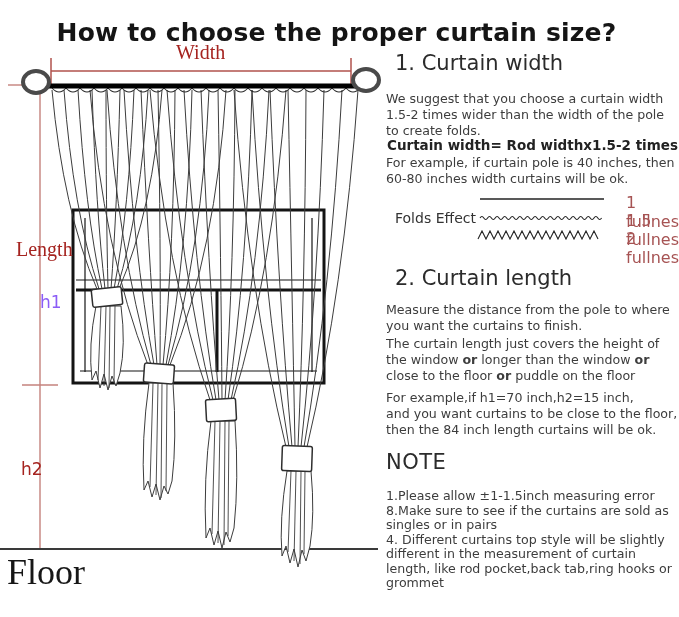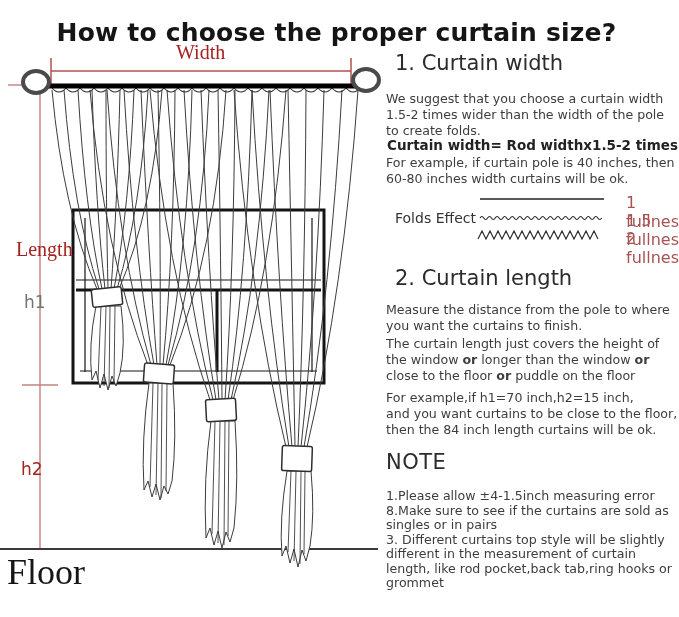--- a/index.html
+++ b/index.html
@@ -10,21 +10,21 @@
   .title{
     position:absolute;top:1px;left:0;width:673px;text-align:center;
     font-size:25px;color:#151515;letter-spacing:.2px;
   }
   
   .diagram-svg{position:absolute;left:0;top:40px;}
   .lbl{position:absolute;white-space:nowrap;}
   .red-serif{font-family:"Liberation Serif","DejaVu Serif",serif;color:#a5231f;}
   .lbl-width{left:176px;top:41px;font-size:20px;}
   .lbl-length{left:16px;top:238px;font-size:20px;}
-  .lbl-h1{left:24px;top:292px;font-size:17px;color:#737373;}
+  .lbl-h1{left:40px;top:292px;font-size:17px;color:#8b5cf6;}
   .lbl-h2{left:21px;top:459px;font-size:17px;color:#a5231f;}
   .lbl-floor{left:7px;top:551px;font-size:36px;color:#161616;
     font-family:"Liberation Serif","DejaVu Serif",serif;}
   
   .blk{position:absolute;left:386px;width:293px;}
   .h-sec{font-size:21px;color:#2b2b2b;margin:0;font-weight:normal;padding-left:9px;}
   .h-sec1{top:51px;}
   .h-sec2{top:266px;}
   .body-p{font-size:12.6px;line-height:16px;margin:0;color:#3d3d3d;}
   .p1{top:91px;}
@@ -138,18 +138,18 @@
   <p class="blk body-p p4"><span>The curtain length just covers the height of the window </span><strong>or</strong><span> longer than the window </span><strong>or</strong><span> close to the floor </span><strong>or</strong><span> puddle on the floor</span></p>
   <p class="blk body-p p3">Measure the distance from the pole to where you want the curtains to finish.</p>
   <p class="blk body-p p5">
     <span>For example,if h1=70 inch,h2=15 inch,</span>
     <span>and you want curtains to be close to the floor,</span>
     <span>then the 84 inch length curtains will be ok.</span>
   </p>
 
   <h2 class="blk note-h">NOTE</h2>
   <div class="blk notes">
-    <div>1.Please allow ±4-1.5inch measuring error</div>
+    <div>1.Please allow ±1-1.5inch measuring error</div>
     <div>8.Make sure to see if the curtains are sold as singles or in pairs</div>
-    <div>3. Different curtains top style will be slightly different in the measurement of curtain length, like rod pocket,back tab,ring hooks or grommet</div>
+    <div>4. Different curtains top style will be slightly different in the measurement of curtain length, like rod pocket,back tab,ring hooks or grommet</div>
   </div>
 
 </div>
 
 </body></html>

